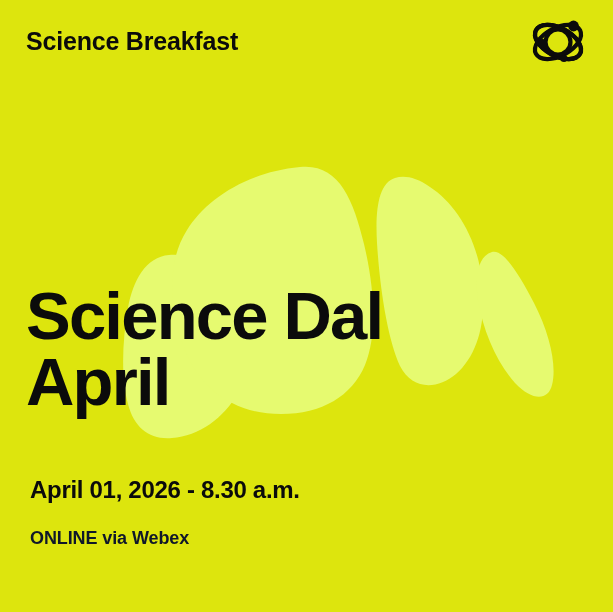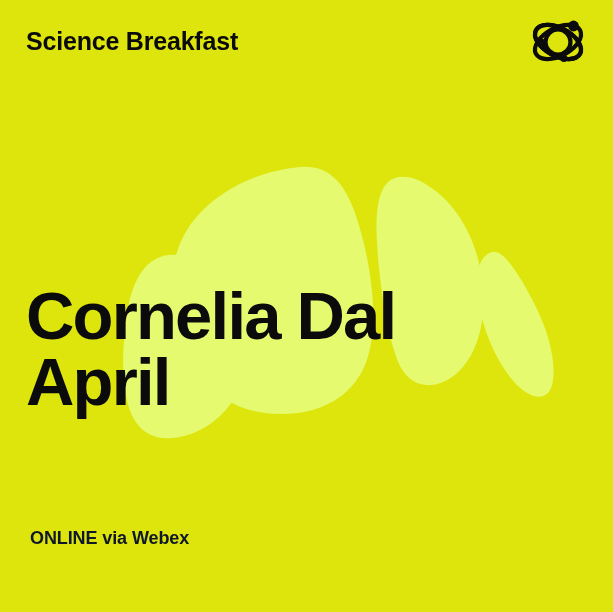--- a/index.html
+++ b/index.html
@@ -155,21 +155,22 @@
         <g fill="#0B0B0B">
           <circle cx="44.5" cy="13" r="5.4"></circle>
           <circle cx="13.5" cy="30.5" r="4.4"></circle>
           <circle cx="35" cy="45.5" r="3.6"></circle>
         </g>
       </svg>
     </div>
   </div>
 
   <div class="headline-block">
-    <div class="headline">Cornelia Dal</div>
+    <div class="headline">Science Dal</div>
     <div class="headline">April</div>
   </div>
 
   <div class="info-block">
+    <div class="info-date">April 01, 2026 - 8.30 a.m.</div>
     <div class="info-place">ONLINE via Webex</div>
   </div>
 
 </div>
 
 </body></html>

